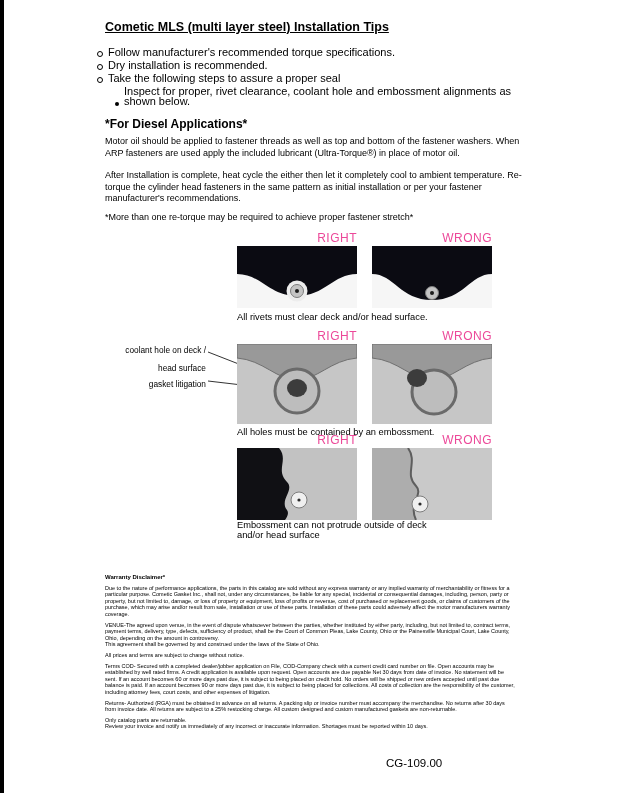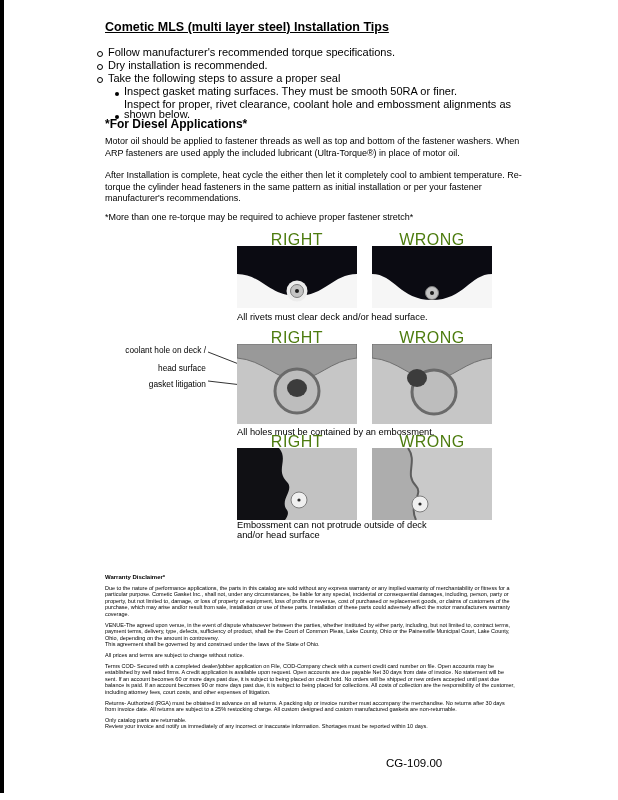--- a/index.html
+++ b/index.html
@@ -15,21 +15,21 @@
   .b-row.sub{margin-left:18px;}
   .o-marker{flex:0 0 auto;width:4px;height:4px;border:1px solid #000;border-radius:50%;margin:2px 5px 0 0;}
   .f-marker{flex:0 0 auto;width:4px;height:4px;background:#000;border-radius:50%;margin:2px 5px 0 0;}
 
   .diesel-heading{position:absolute;left:105px;top:117px;font-size:12px;font-weight:bold;color:#000;}
   .para{position:absolute;left:105px;width:430px;font-size:9px;line-height:11.5px;color:#000;}
   .para.p1{top:136px;}
   .para.p2{top:170px;}
   .note{position:absolute;left:105px;top:212px;width:430px;font-size:9px;color:#000;}
 
-  .dg-label{position:absolute;width:120px;text-align:center;font-size:16px;letter-spacing:.5px;color:#4d7c0f;}
+  .dg-label{position:absolute;width:120px;text-align:right;font-size:12px;letter-spacing:.5px;color:#ec4899;}
   .dg-img{position:absolute;}
   .dg-caption{position:absolute;font-size:9.3px;color:#000;}
   .callout{position:absolute;width:86px;text-align:right;font-size:8.3px;line-height:18px;color:#000;}
   .callout-lines{position:absolute;left:205px;top:348px;}
 
   .warranty{position:absolute;left:105px;top:574px;width:412px;font-size:5.5px;line-height:6.6px;color:#000;}
   .warranty .w-head{font-weight:bold;margin-bottom:4px;font-size:6px;}
   .warranty .w-para{margin-bottom:4px;white-space:pre-line;}
 
   .footer-code{position:absolute;left:386px;top:757px;font-size:11.5px;color:#000;}
@@ -47,24 +47,20 @@
       <span class="o-marker"></span>
       <span>Follow manufacturer's recommended torque specifications.</span>
     </div>
     <div class="b-row">
       <span class="o-marker"></span>
       <span>Dry installation is recommended.</span>
     </div>
     <div class="b-row">
       <span class="o-marker"></span>
       <span>Take the following steps to assure a proper seal</span>
-    </div>
-    <div class="b-row sub">
-      <span class="f-marker"></span>
-      <span>Inspect gasket mating surfaces.  They must be smooth 50RA or finer.</span>
     </div>
     <div class="b-row sub">
       <span class="f-marker"></span>
       <span>Inspect for proper, rivet clearance, coolant hole and embossment alignments as shown below.</span>
     </div>
   </div>
 
   <div class="diesel-heading">*For Diesel Applications*</div>
   <div class="para p1">Motor oil should be applied to fastener threads as well as top and bottom of the fastener washers. When ARP fasteners are used apply the included lubricant (Ultra-Torque®) in place of motor oil.</div>
   <div class="para p2">After Installation is complete, heat cycle the either then let it completely cool to ambient temperature. Re-torque the cylinder head fasteners in the same pattern as initial installation or per your fastener manufacturer's recommendations.</div>

